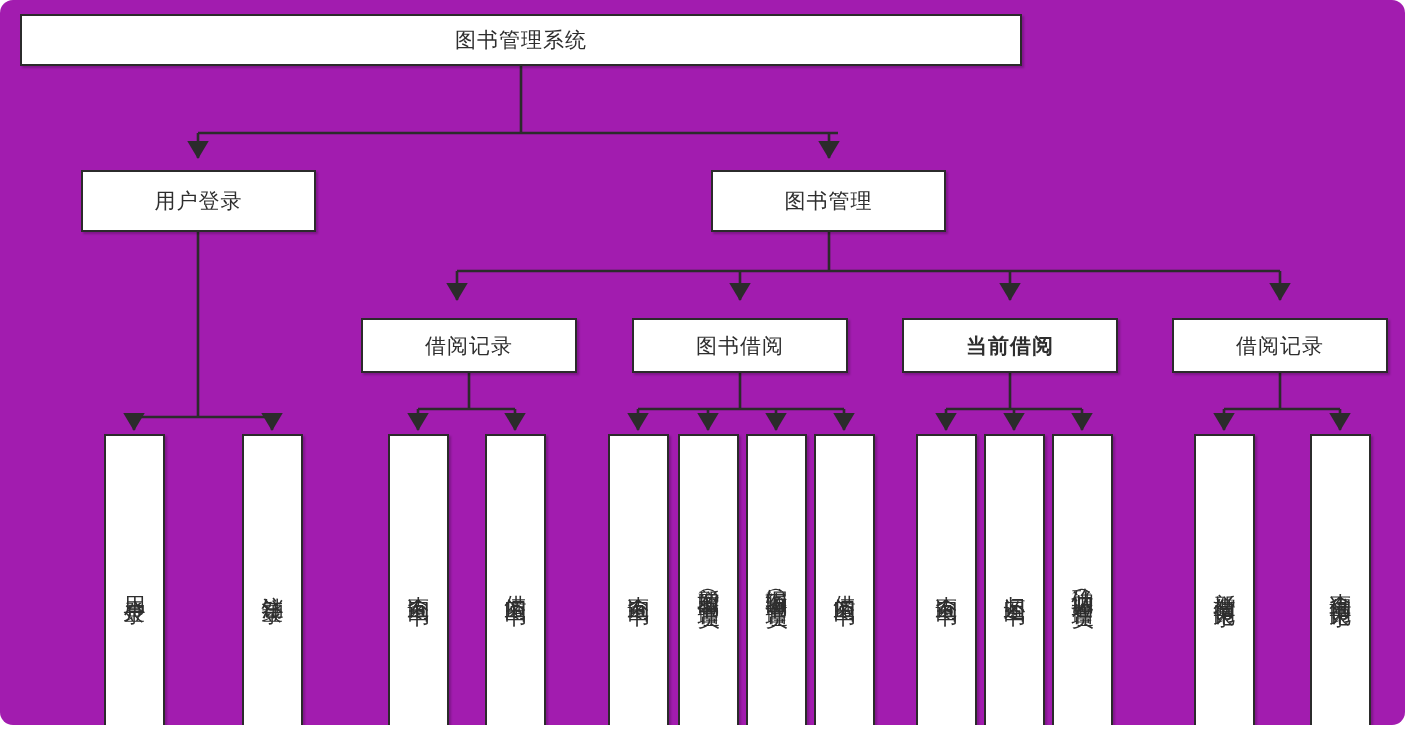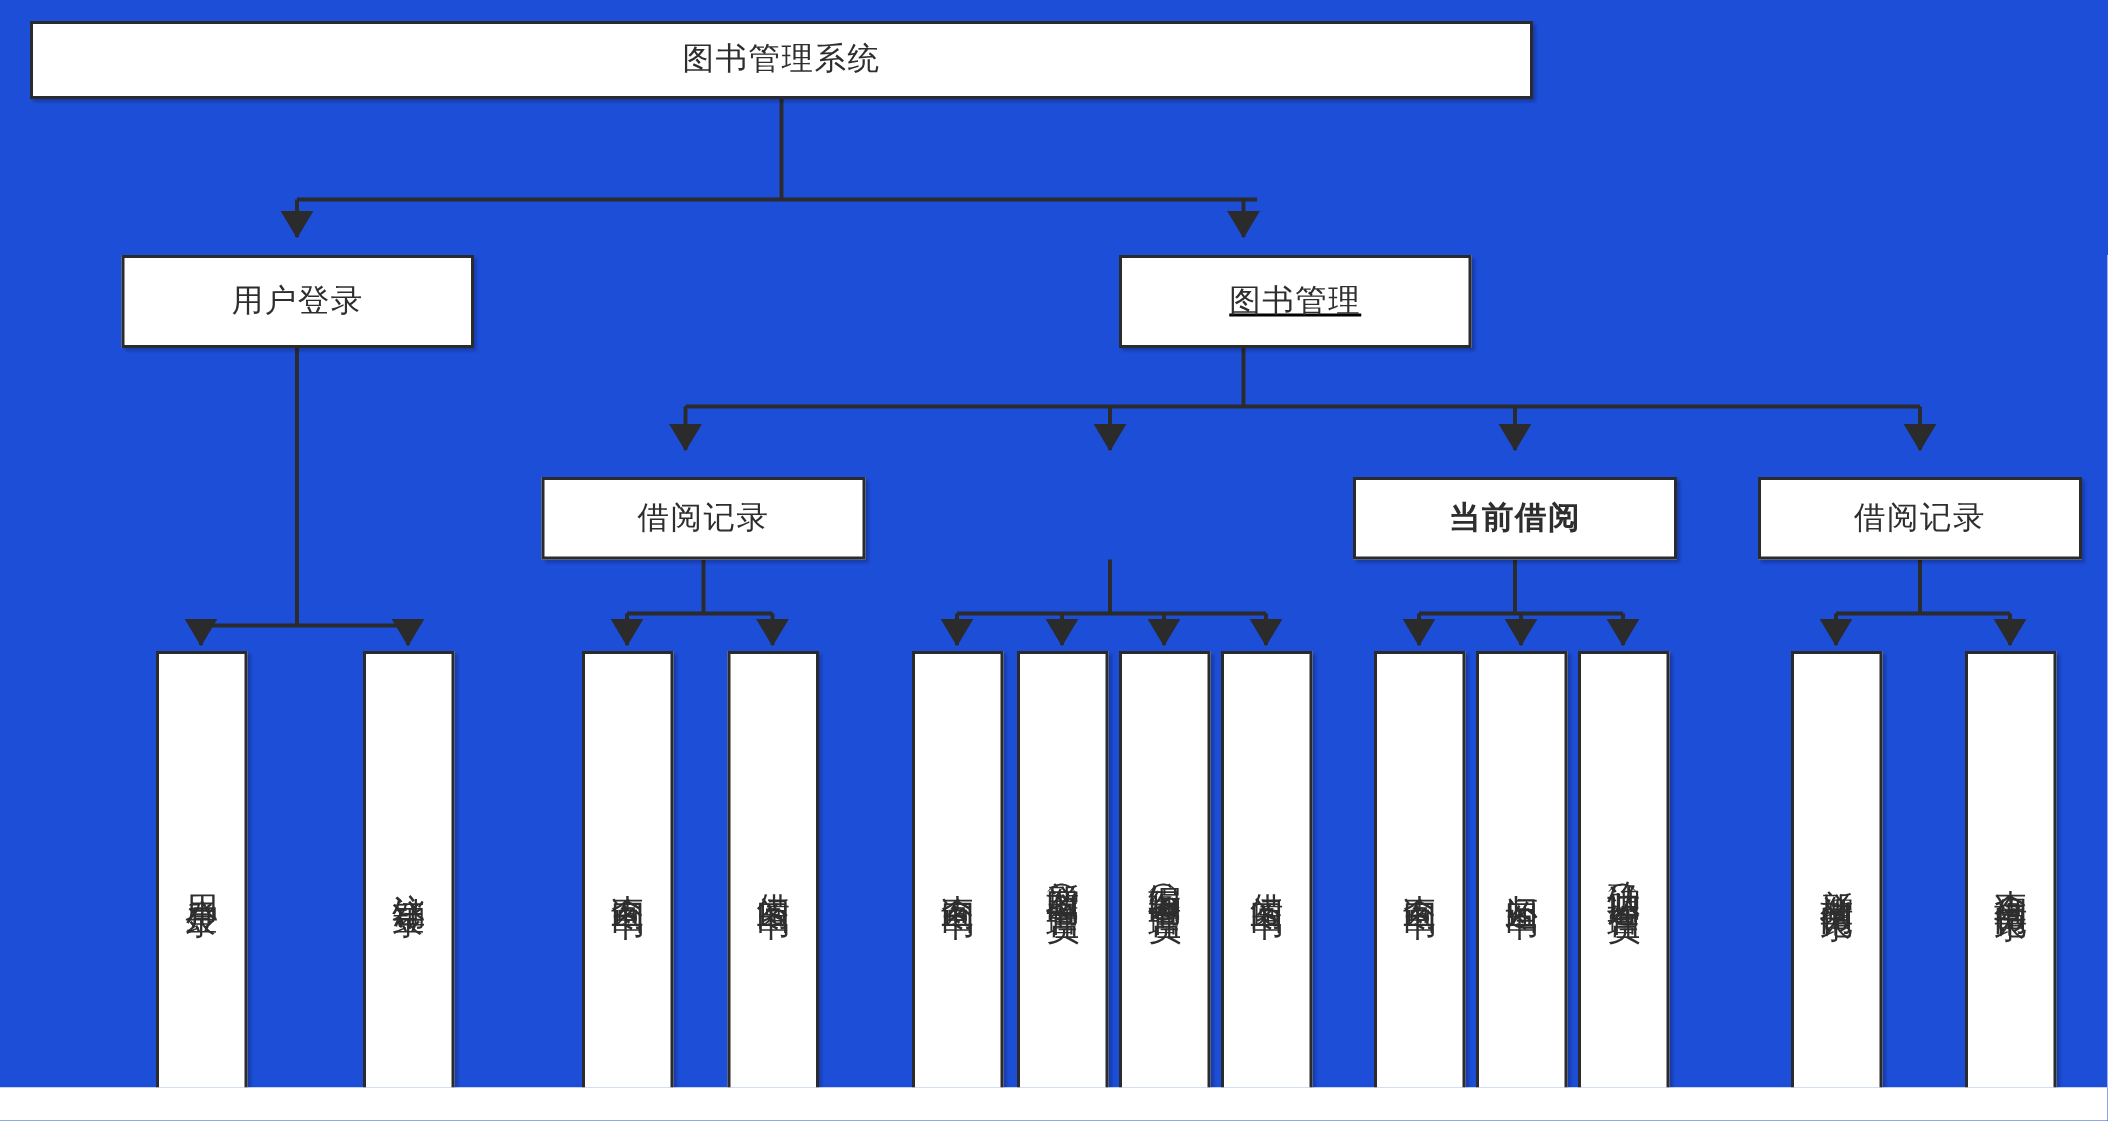--- a/index.html
+++ b/index.html
@@ -7,22 +7,23 @@
     padding: 0;
     background: #ffffff;
   }
   body {
     font-family: "Liberation Sans", "DejaVu Sans", sans-serif;
   }
   #canvas {
     position: relative;
     width: 1405px;
     height: 725px;
-    background: #1d4ed8;
+    background: #a21caf;
     overflow: hidden;
+    border-radius: 13px;
   }
   #diagram-svg {
     position: absolute;
     left: 0;
     top: 0;
     width: 1405px;
     height: 747px;
   }
   .node-box {
     position: absolute;
@@ -121,26 +122,29 @@
     </g>
   </svg>
 
   <div class="node-box" style="left:20px; top:14px; width:1002px; height:52px;">
     <span class="node-label-h">图书管理系统</span>
   </div>
 
   <div class="node-box" style="left:81px; top:170px; width:235px; height:62px;">
     <span class="node-label-h">用户登录</span>
   </div>
-  <div class="node-box" style="left:746px; top:170px; width:235px; height:62px;text-decoration:underline;">
+  <div class="node-box" style="left:711px; top:170px; width:235px; height:62px;">
     <span class="node-label-h">图书管理</span>
   </div>
 
   <div class="node-box" style="left:361px; top:318px; width:216px; height:55px;">
     <span class="node-label-h">借阅记录</span>
+  </div>
+  <div class="node-box" style="left:632px; top:318px; width:216px; height:55px;">
+    <span class="node-label-h">图书借阅</span>
   </div>
   <div class="node-box" style="left:902px; top:318px; width:216px; height:55px;font-weight:bold;">
     <span class="node-label-h">当前借阅</span>
   </div>
   <div class="node-box" style="left:1172px; top:318px; width:216px; height:55px;">
     <span class="node-label-h">借阅记录</span>
   </div>
 
   <div class="node-box vertical" style="left:104px; top:434px; width:61px; height:299px;">
     <span class="node-label-v">用户登录</span>

